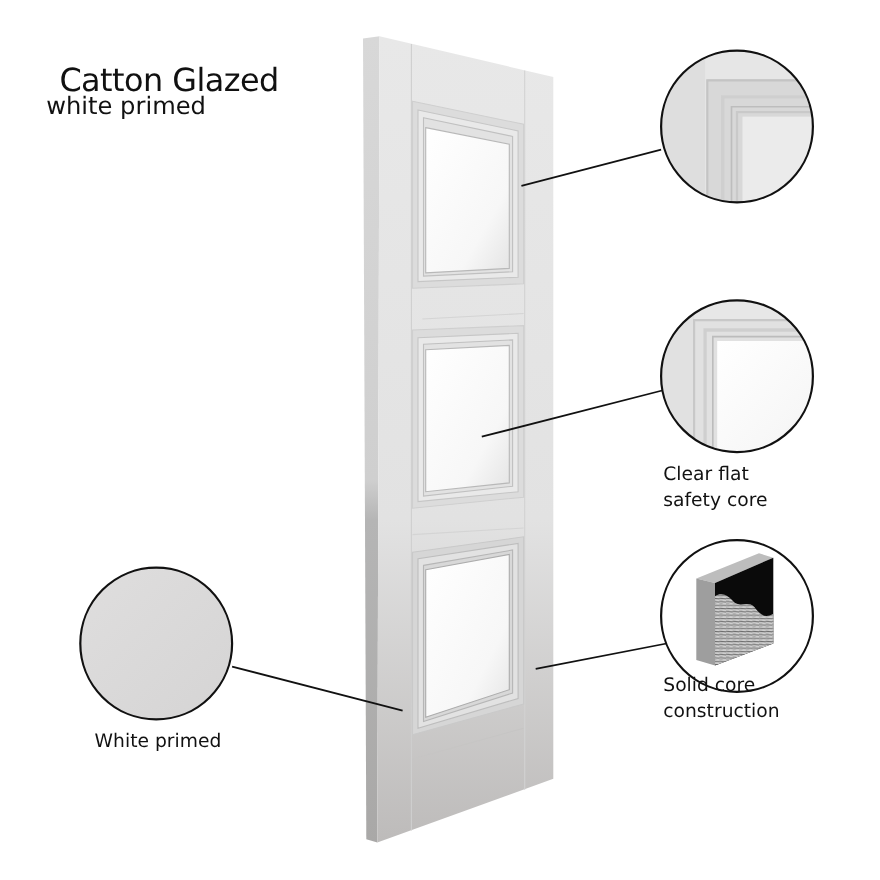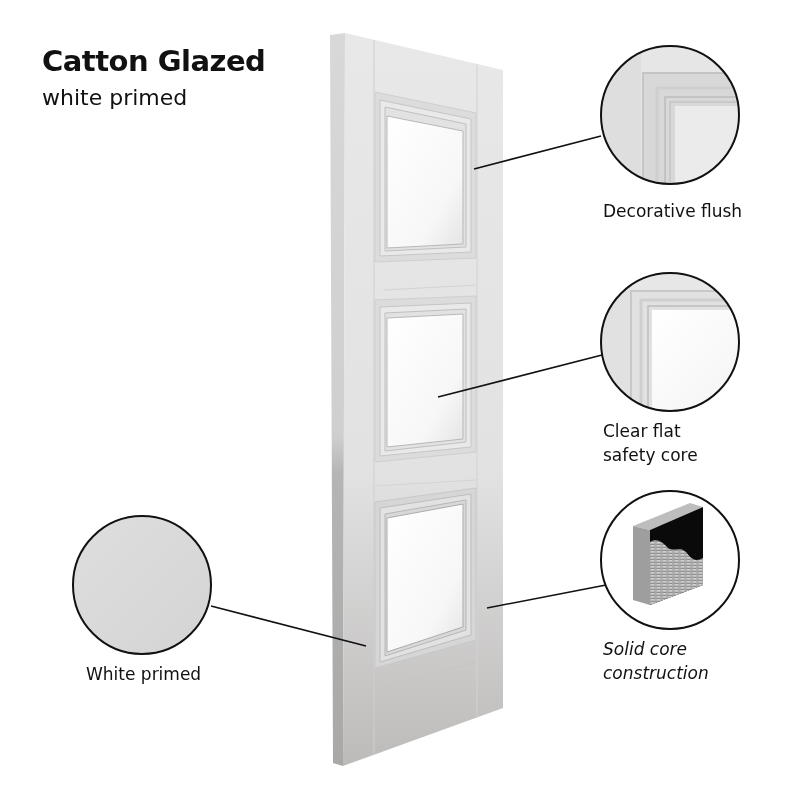--- a/index.html
+++ b/index.html
@@ -1,19 +1,19 @@
 <!DOCTYPE html>
 <html><head>
 <meta charset="utf-8">
 <style>
   html, body { margin: 0; padding: 0; background: #ffffff; }
   body { width: 800px; height: 800px; position: relative; overflow: hidden;
          font-family: "DejaVu Sans", "Liberation Sans", sans-serif; color: #111; }
-  .title { position: absolute; left: 42px; top: 44px; font-size: 29px; font-weight: bold;
-           letter-spacing: -0.5px; margin: 0; line-height: 34px; }
+  .title { position: absolute; left: 42px; top: 44px; font-size: 29px; font-weight: normal;
+           letter-spacing: -0.5px; margin: 12px; line-height: 34px; }
   .subtitle { position: absolute; left: 42px; top: 84px; font-size: 22px; line-height: 28px; margin: 0; }
   .stage { position: absolute; left: 0; top: 0; width: 800px; height: 800px; }
   .label { position: absolute; font-size: 17px; line-height: 24px; color: #111; }
   .label span { display: block; }
 </style>
 </head>
 <body>
 
 <h1 class="title">Catton Glazed</h1>
 <p class="subtitle">white primed</p>
@@ -134,25 +134,24 @@
 
     <path d="M650,542 C656,538 662,541 668,548 C674,552 680,546 686,552 C692,560 696,562 703,558 L703,585 L650,605 Z" fill="url(#noise)"></path>
   </g>
 
   <g>
     <circle cx="142" cy="585" r="69" fill="url(#swatchGrad)" stroke="#111" stroke-width="2"></circle>
   </g>
 </svg>
 
 <div class="label" style="left:603px; top:199px;">
-  <span>Decorative flush</span>
 </div>
 <div class="label" style="left:603px; top:419px;">
   <span>Clear flat</span>
   <span>safety core</span>
 </div>
-<div class="label" style="left:603px; top:637px;font-style:italic;">
+<div class="label" style="left:603px; top:611px;">
   <span>Solid core</span>
   <span>construction</span>
 </div>
 <div class="label" style="left:86px; top:662px;">
   <span>White primed</span>
 </div>
 
 </body></html>

